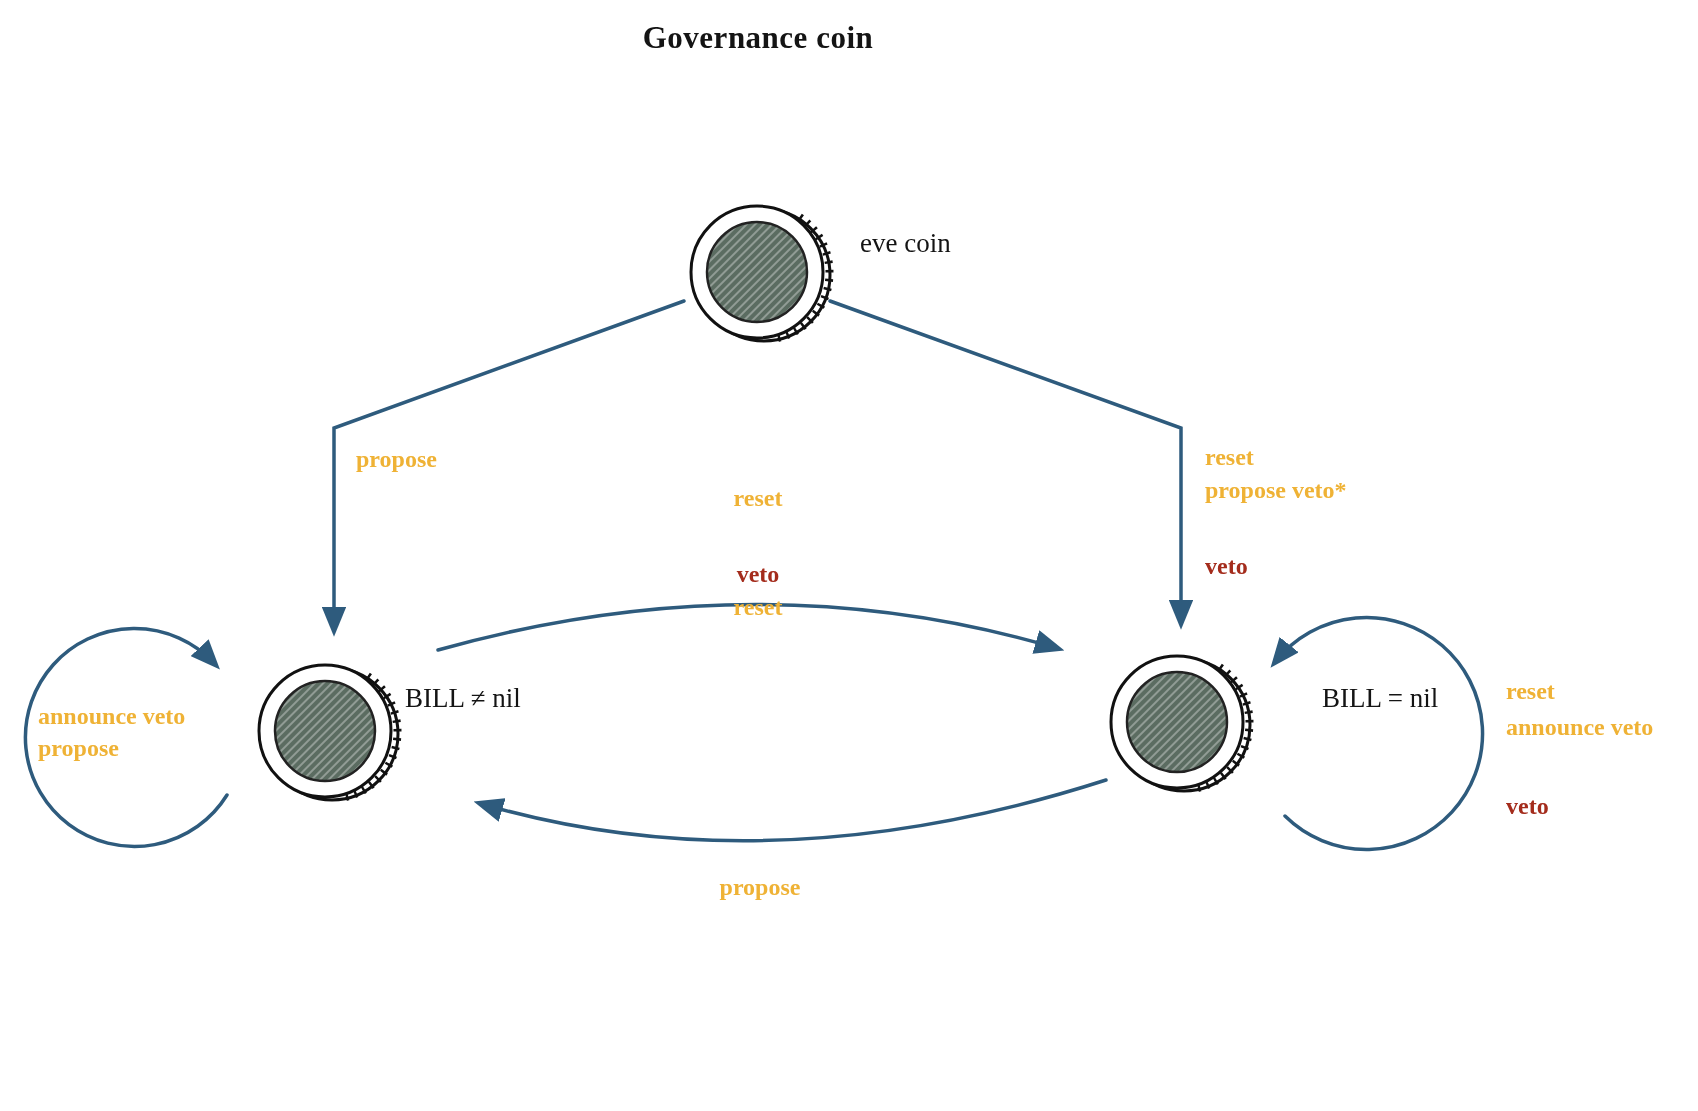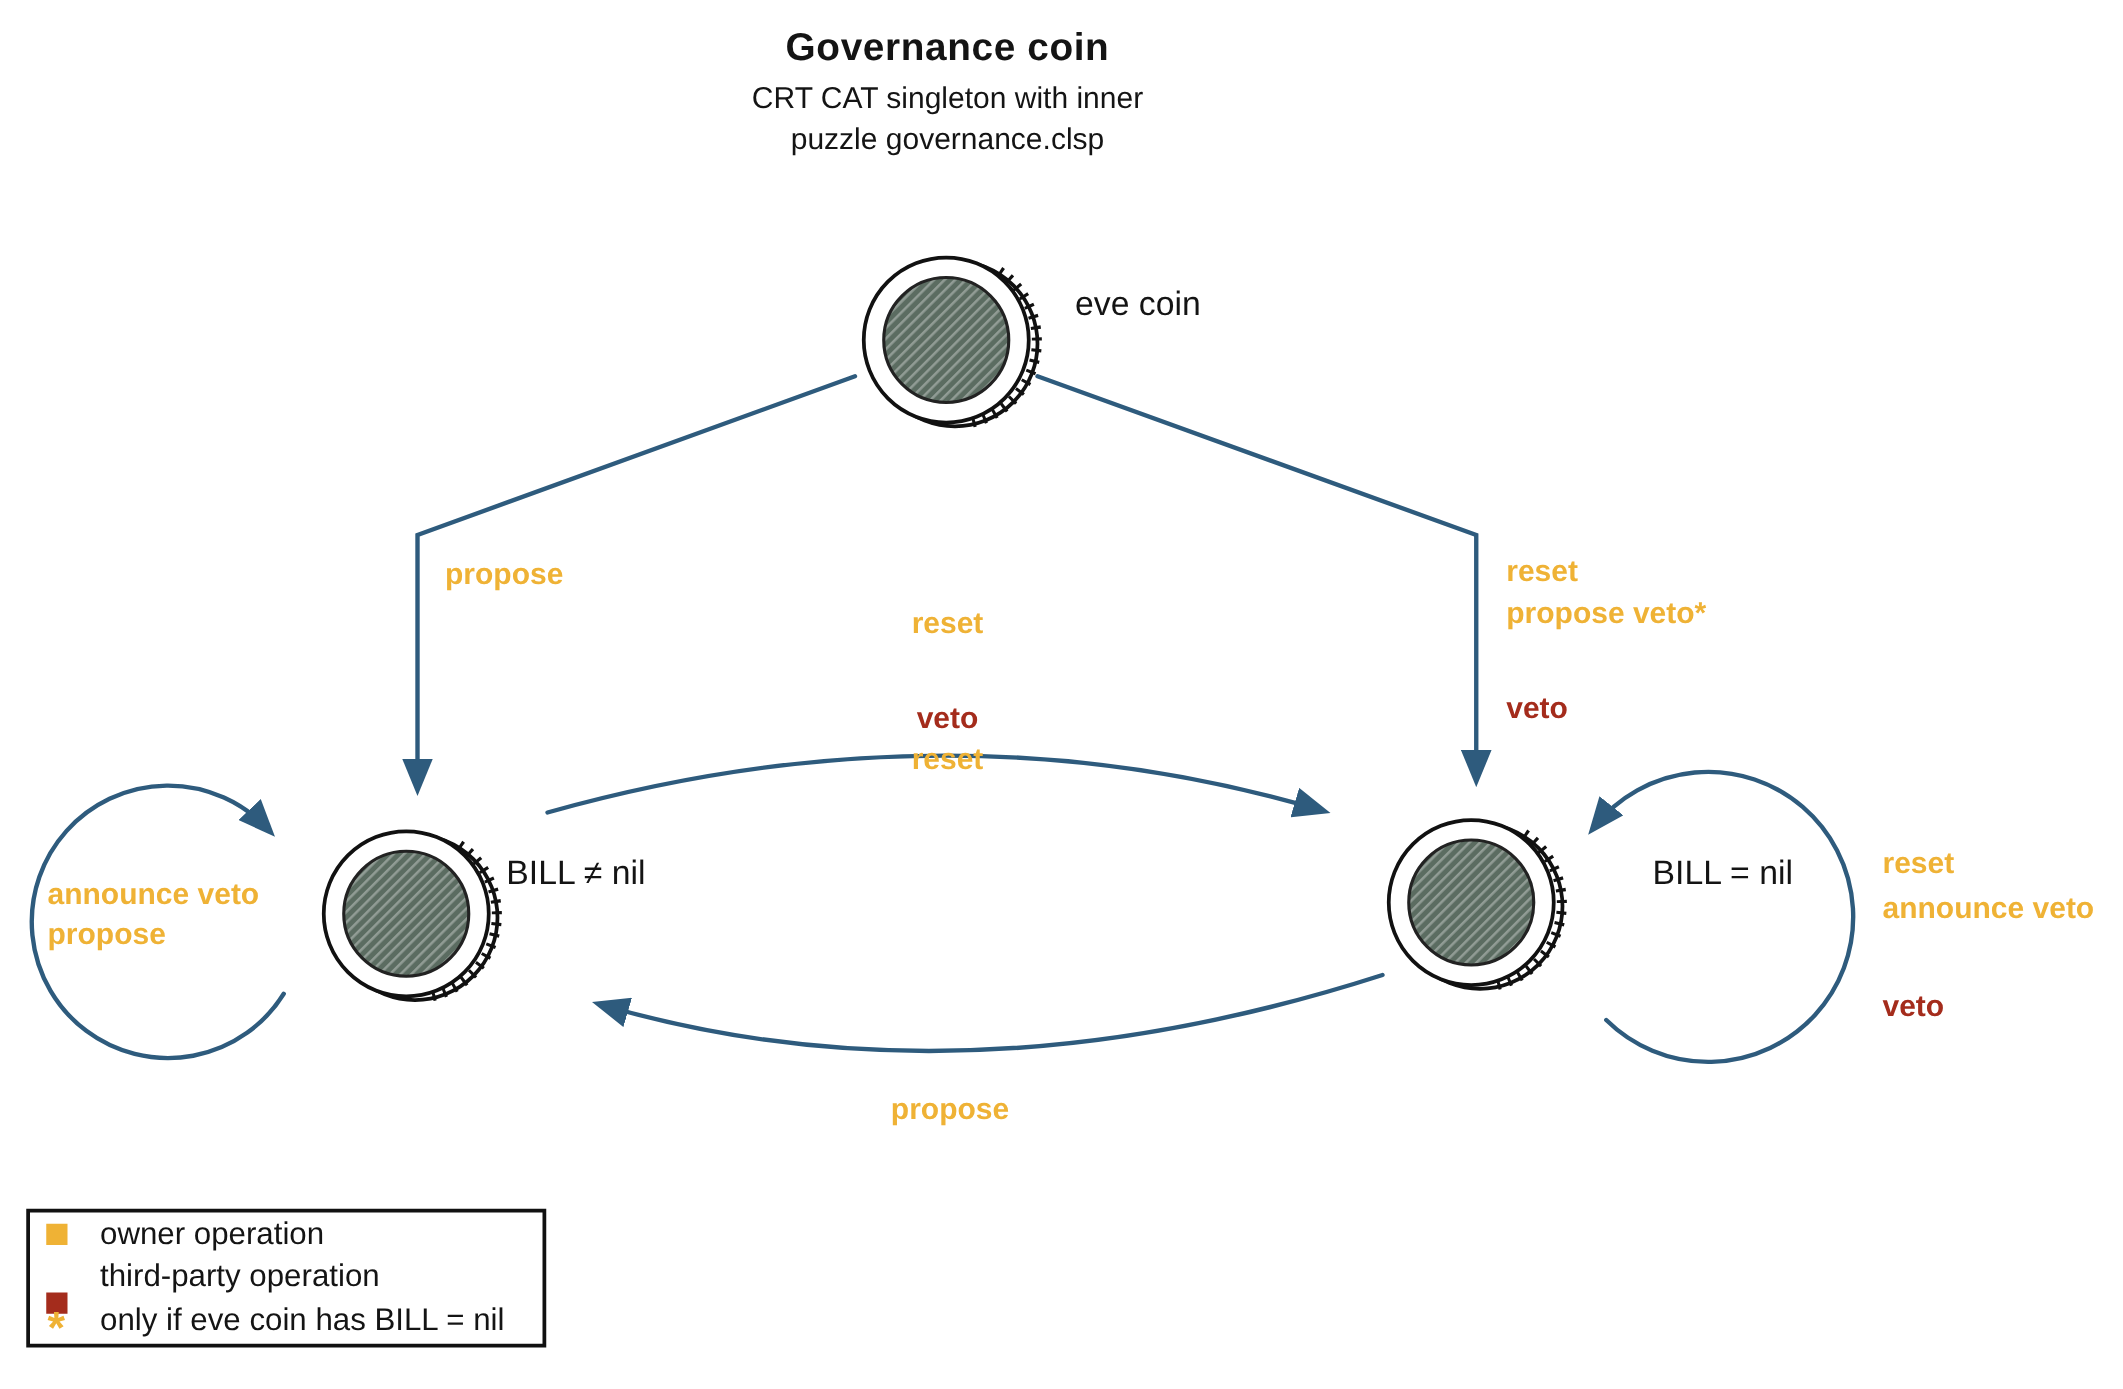--- a/index.html
+++ b/index.html
@@ -5,21 +5,21 @@
   :root{
     --arrow-blue:#2e5b7d;
     --owner-gold:#efb235;
     --third-party-red:#a42c1c;
     --coin-face:#5b6c61;
     --ink:#141414;
   }
   html,body{margin:0;padding:0;background:#ffffff;}
   #stage{
     position:relative;width:1698px;height:1111px;overflow:hidden;
-    font-family:Liberation Sans, sans-serif;color:var(--ink);
+    font-family:Liberation Serif, serif;color:var(--ink);
     background:#ffffff;
   }
   .abs{position:absolute;}
   .center-x{transform:translateX(-50%);text-align:center;}
   #title-block{left:758px;top:20px;white-space:nowrap;}
   .diagram-title{font-size:31px;font-weight:700;letter-spacing:.5px;}
   .diagram-subtitle{font-size:24px;font-weight:400;line-height:33px;margin-top:6px;}
   .node-label{font-size:27px;font-weight:500;white-space:nowrap;}
   .edge-label{font-size:24px;font-weight:700;line-height:33px;white-space:nowrap;}
   .edge-label div{white-space:nowrap;}
@@ -76,24 +76,20 @@
 
     <path class="arrow" marker-end="url(#arrowhead)" d="M 1285 816 A 116 116 0 1 0 1276 661"></path>
 
     <use href="#coin" transform="translate(757,272)"></use>
     <use href="#coin" transform="translate(325,731)"></use>
     <use href="#coin" transform="translate(1177,722)"></use>
   </svg>
 
   <div class="abs center-x" id="title-block">
     <div class="diagram-title">Governance coin</div>
-    <div class="diagram-subtitle">
-      <div>CRT CAT singleton with inner</div>
-      <div>puzzle governance.clsp</div>
-    </div>
   </div>
 
   <div class="abs node-label" style="left:860px;top:228px;">eve coin</div>
   <div class="abs node-label" style="left:405px;top:683px;">BILL ≠ nil</div>
   <div class="abs node-label" style="left:1322px;top:683px;">BILL = nil</div>
 
   <div class="abs edge-label owner" style="left:356px;top:443px;">propose</div>
 
   <div class="abs edge-label" style="left:1205px;top:441px;">
     <div class="owner">reset</div>
@@ -113,32 +109,14 @@
   </div>
 
   <div class="abs edge-label" style="left:1506px;top:673px;line-height:36px;">
     <div class="owner">reset</div>
     <div class="owner">announce veto</div>
     <div class="third_party">veto</div>
   </div>
 
   <div class="abs edge-label owner center-x" style="left:760px;top:871px;">propose</div>
 
-  <div class="abs" id="legend">
-    <div class="legend-row">
-      <span class="legend-swatch">
-        <span class="swatch-square owner"></span>
-      </span>
-      <span class="legend-text">owner operation</span>
-    </div>
-    <div class="legend-row">
-      <span class="legend-swatch">
-        <span class="swatch-square third_party"></span>
-      </span>
-      <span class="legend-text">third-party operation</span>
-    </div>
-    <div class="legend-row">
-      <span class="legend-swatch swatch-asterisk">*</span>
-      <span class="legend-text">only if eve coin has BILL = nil</span>
-    </div>
-  </div>
 
 </div>
 
 </body></html>

